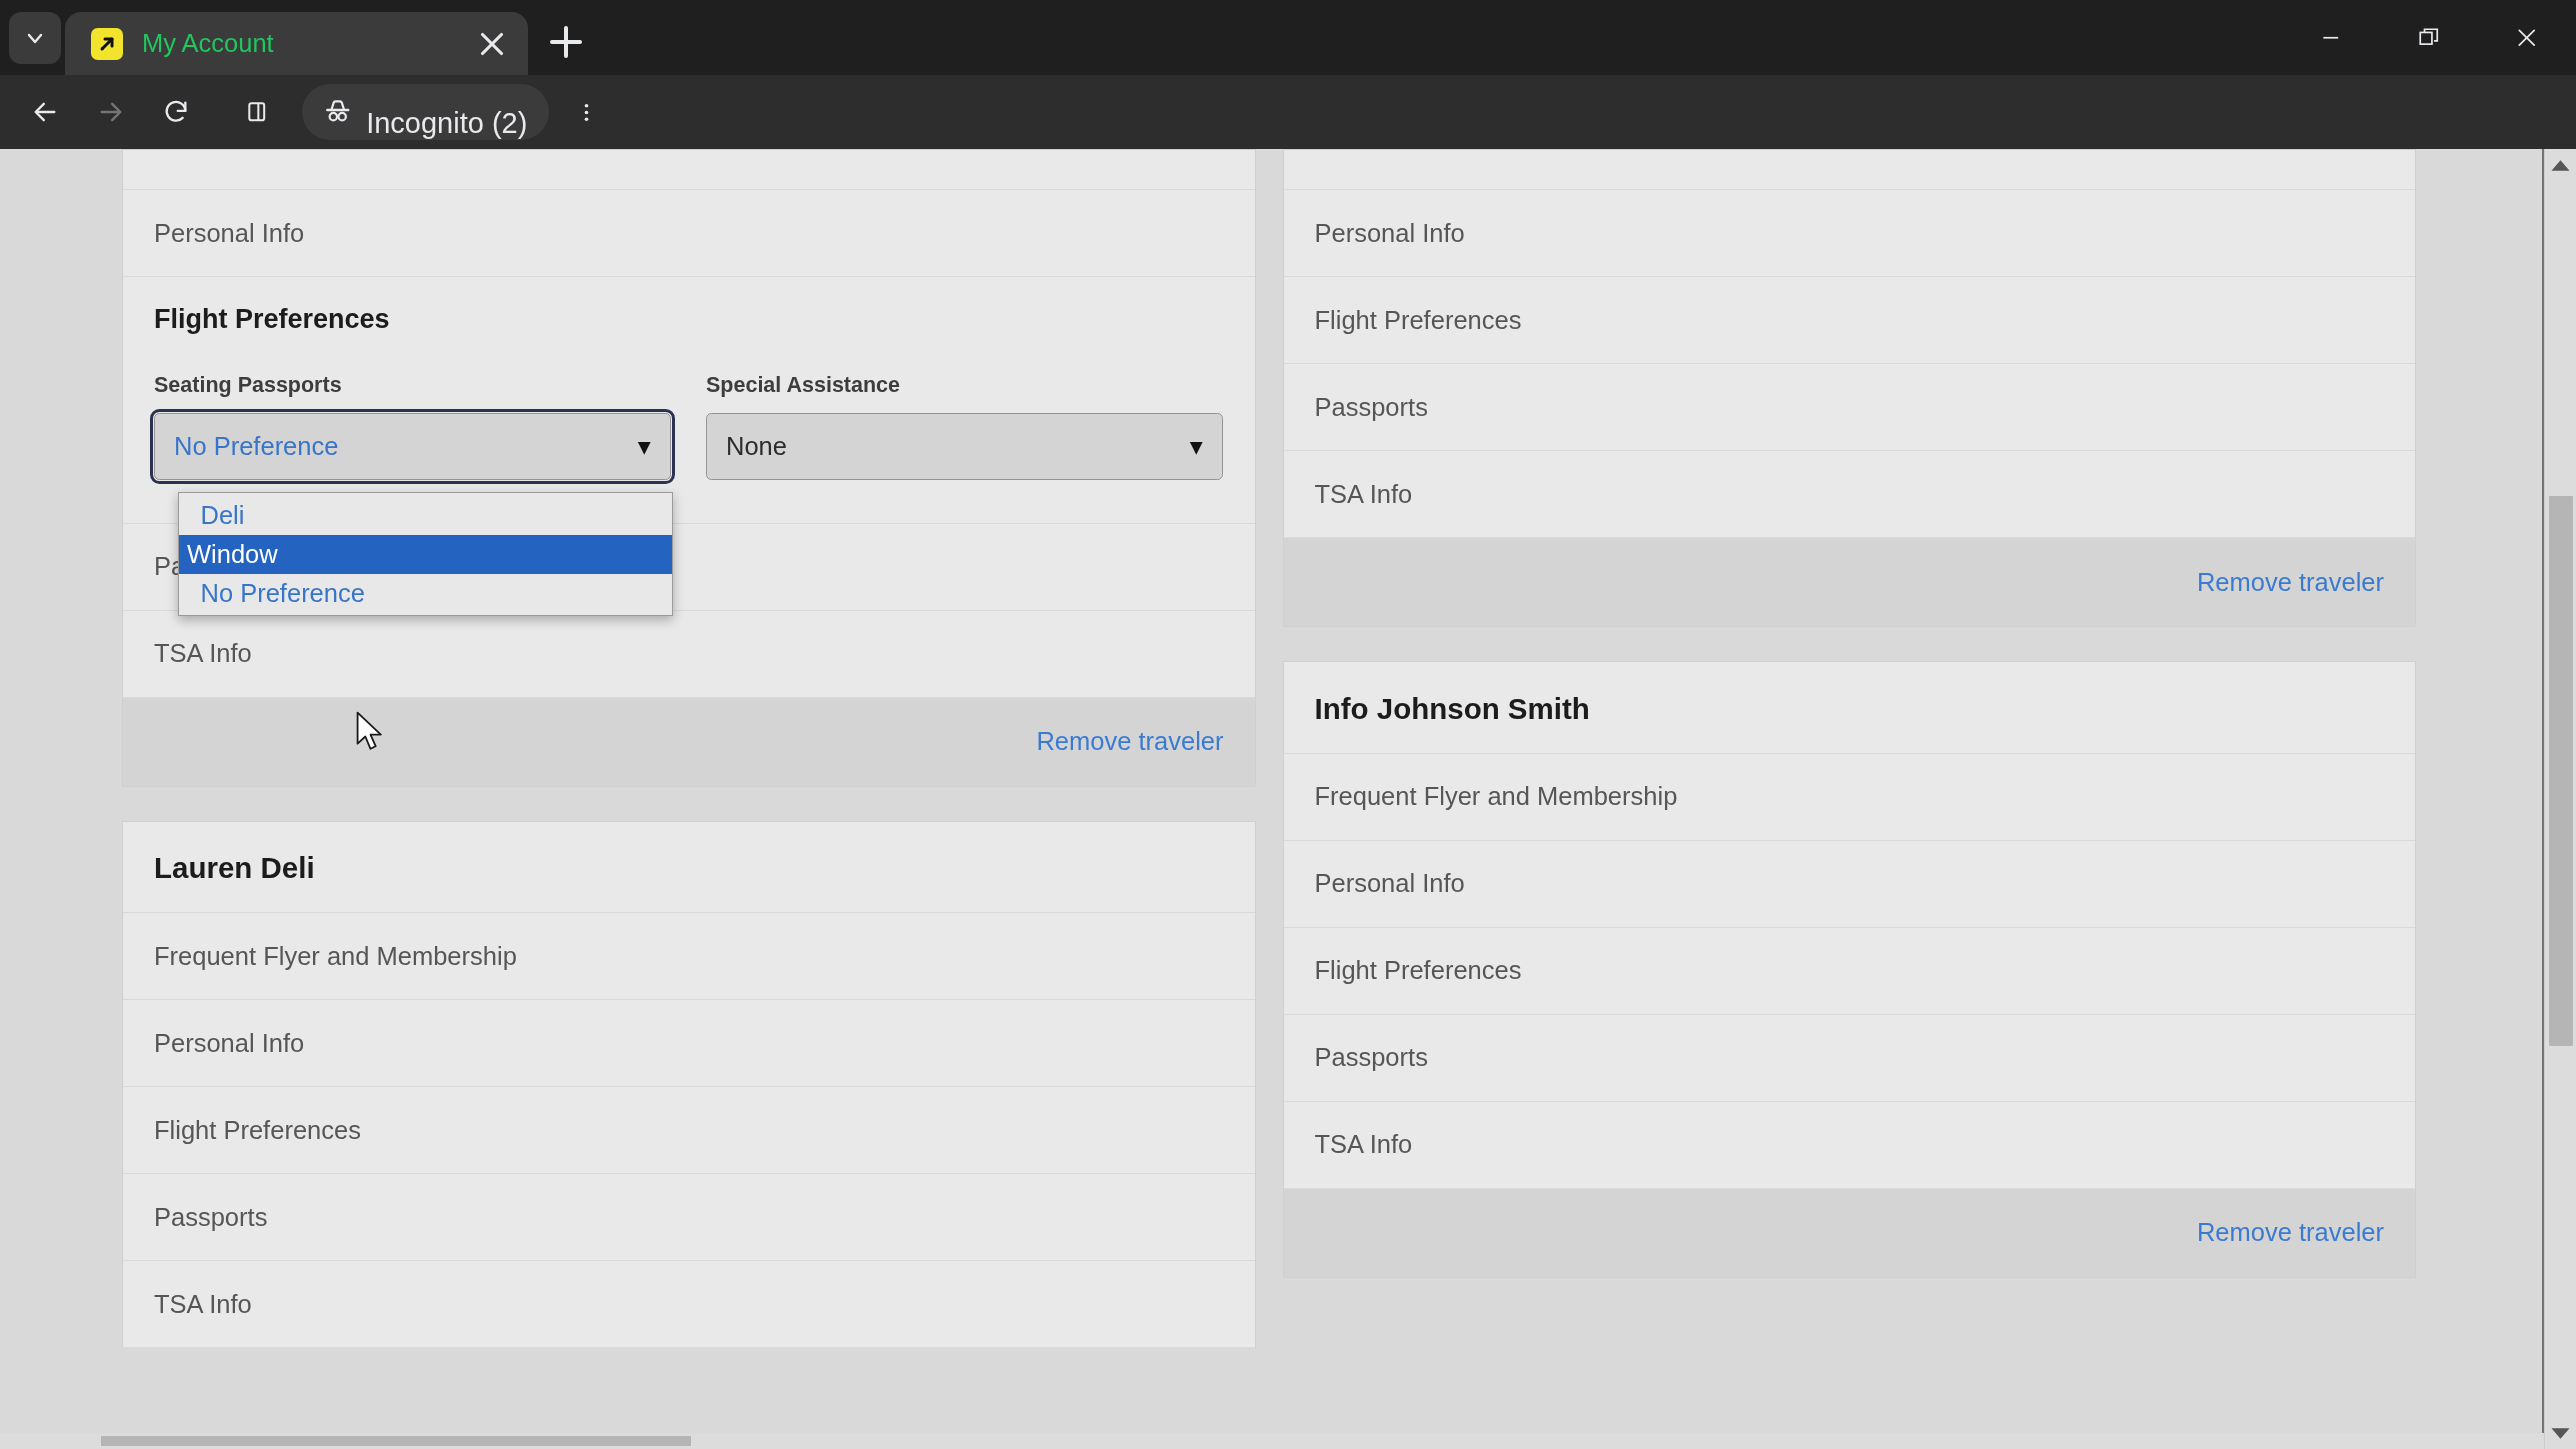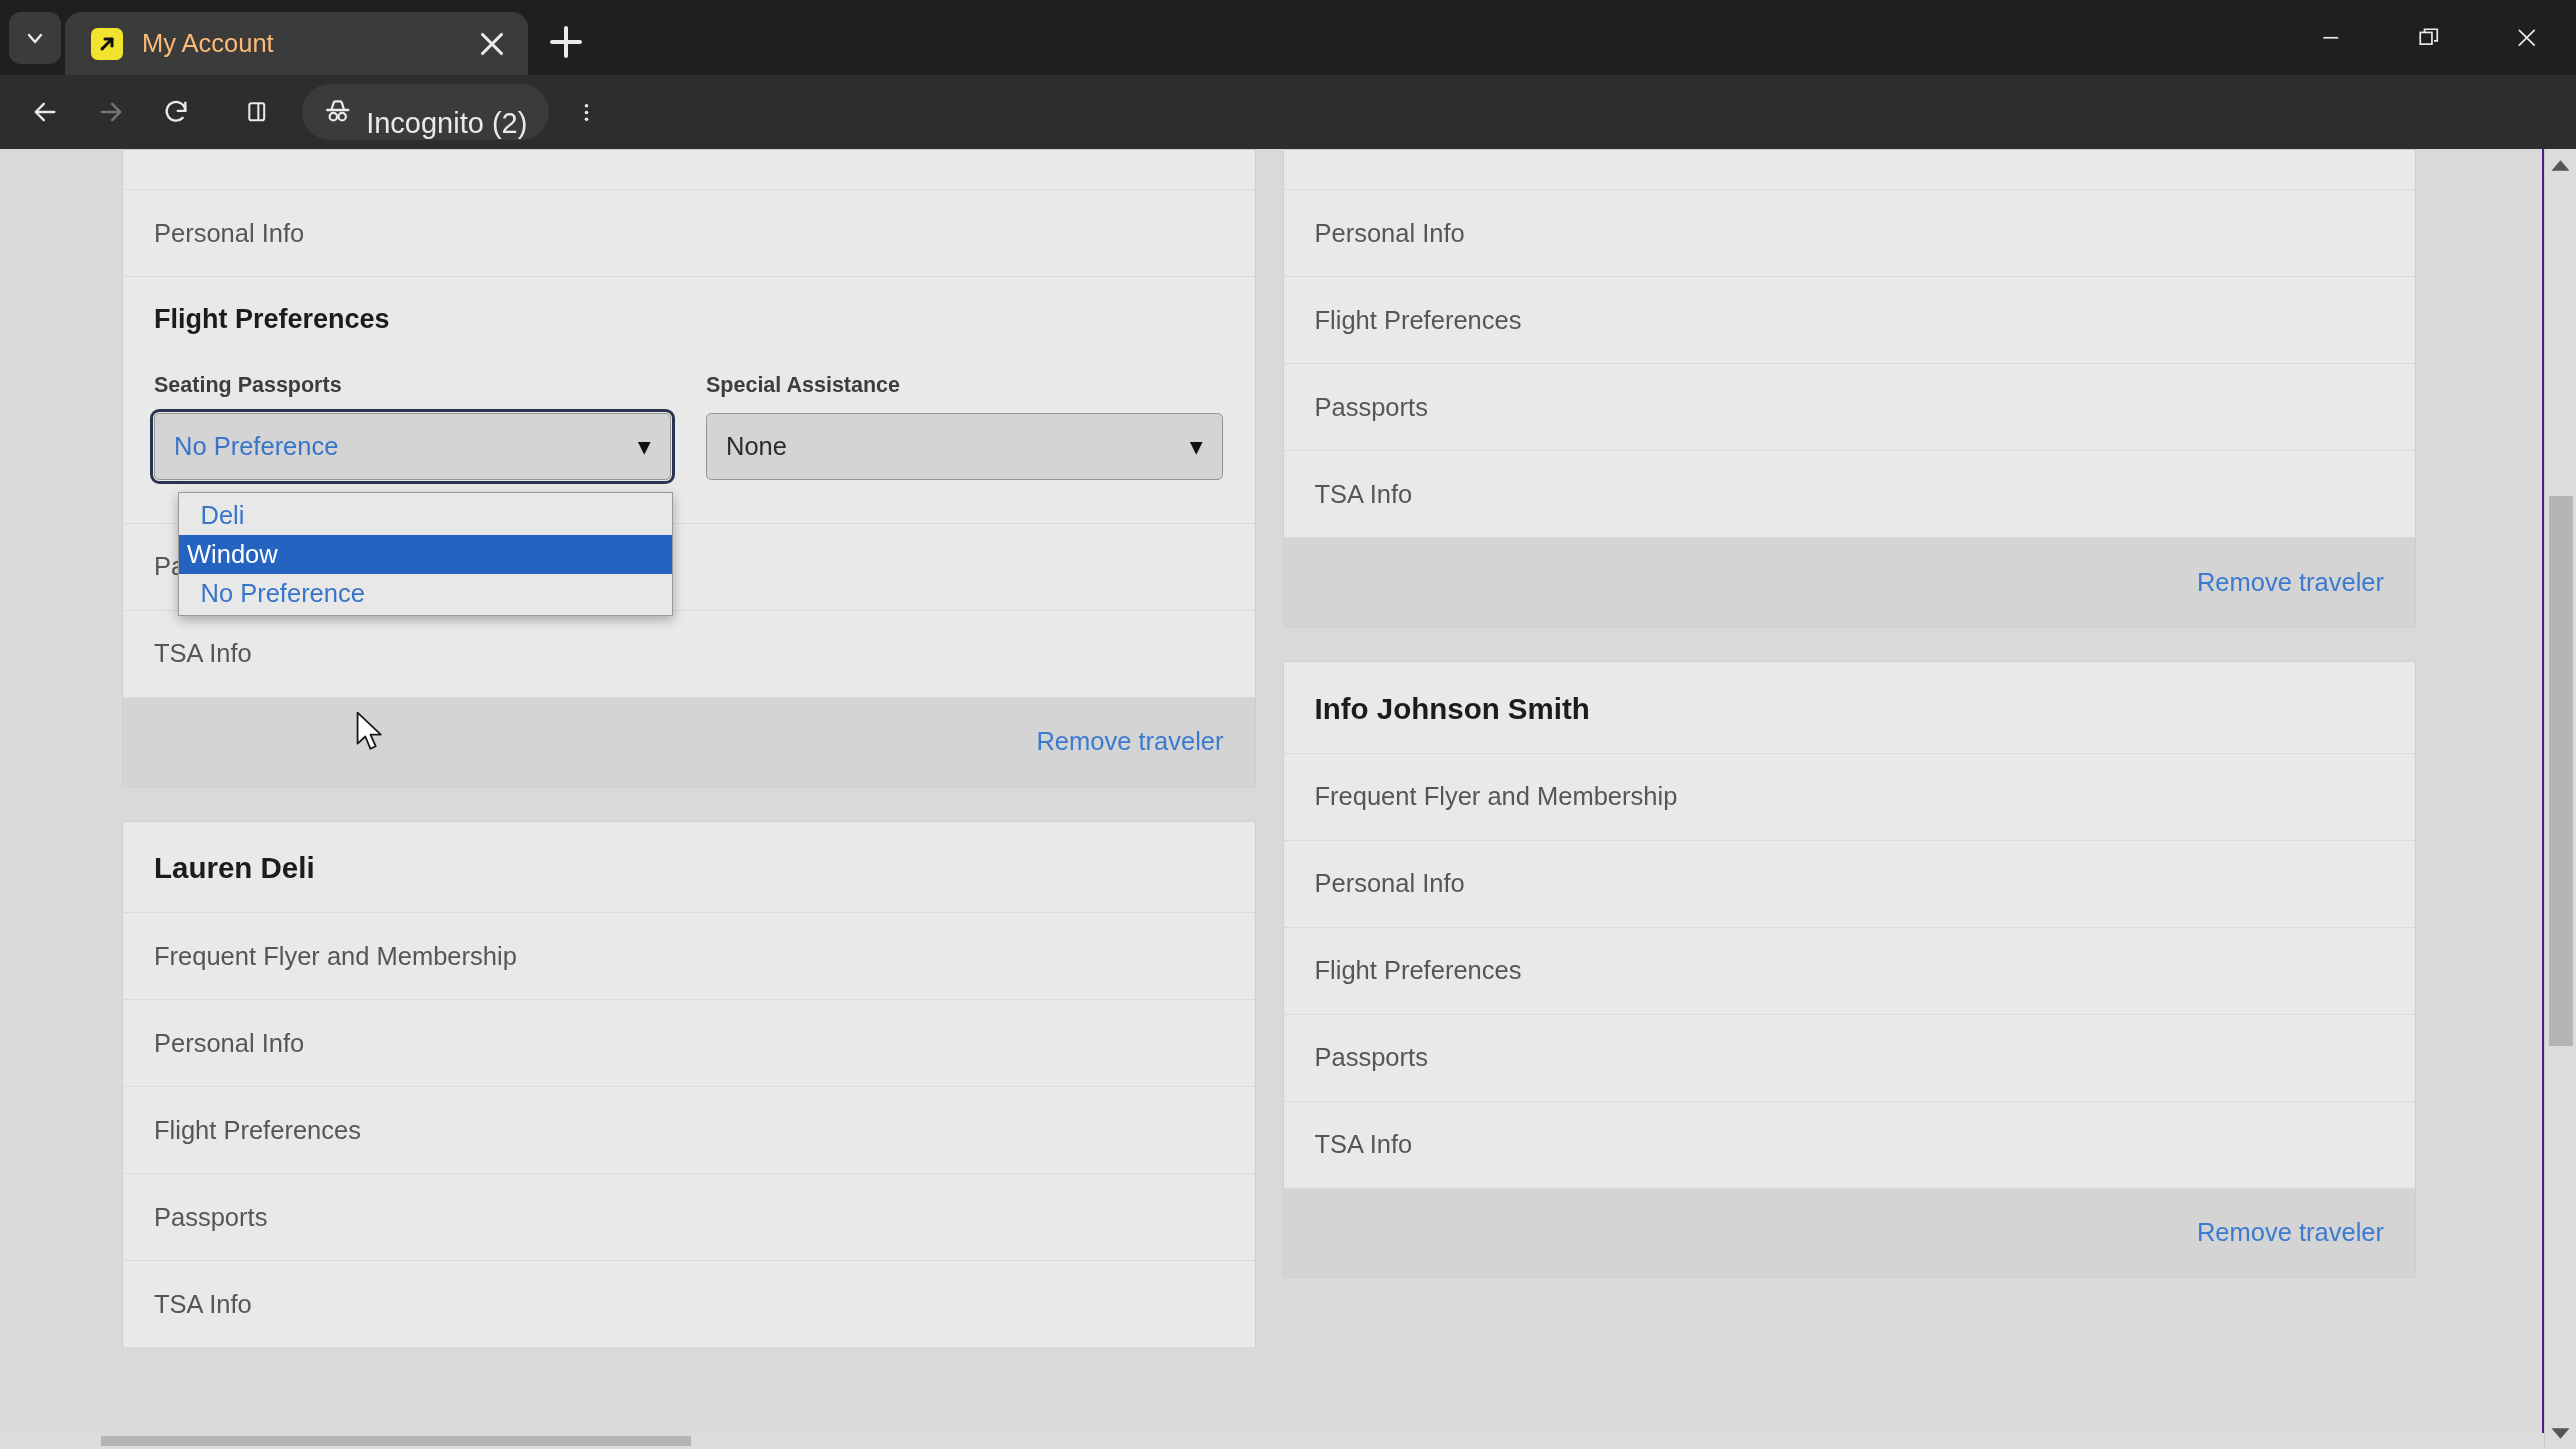--- a/index.html
+++ b/index.html
@@ -44,21 +44,21 @@
   }
   .tab-favicon {
     width: 32px; height: 32px;
     border-radius: 6.7px;
     background: #f2e42c;
     display: flex; align-items: center; justify-content: center;
     flex: 0 0 32px;
   }
   .tab-favicon svg { width: 24px; height: 24px; }
   .tab-title {
-    color: #fdba74;
+    color: #22c55e;
     font-size: 25.5px;
     margin-left: 19px;
     flex: 1;
     white-space: nowrap;
     overflow: hidden;
   }
   .tab-close {
     width: 38px; height: 38px;
     display: flex; align-items: center; justify-content: center;
     color: #e8eaed; font-size: 27px; line-height: 1;
@@ -163,21 +163,21 @@
     width: 54px; height: 56px;
     display: flex; align-items: center; justify-content: center;
     margin-left: 10.7px; cursor: pointer;
   }
   .kebab svg { width: 23px; height: 23px; }
 
   
   .viewport {
     flex: 1;
     position: relative;
-    background: #4c1d95;
+    background: #737373;
     overflow: hidden;
   }
   .page {
     position: absolute;
     top: 0; left: 0;
     width: 2542px;
     height: 1300px;
     background: #d9d9d9;
   }
 

